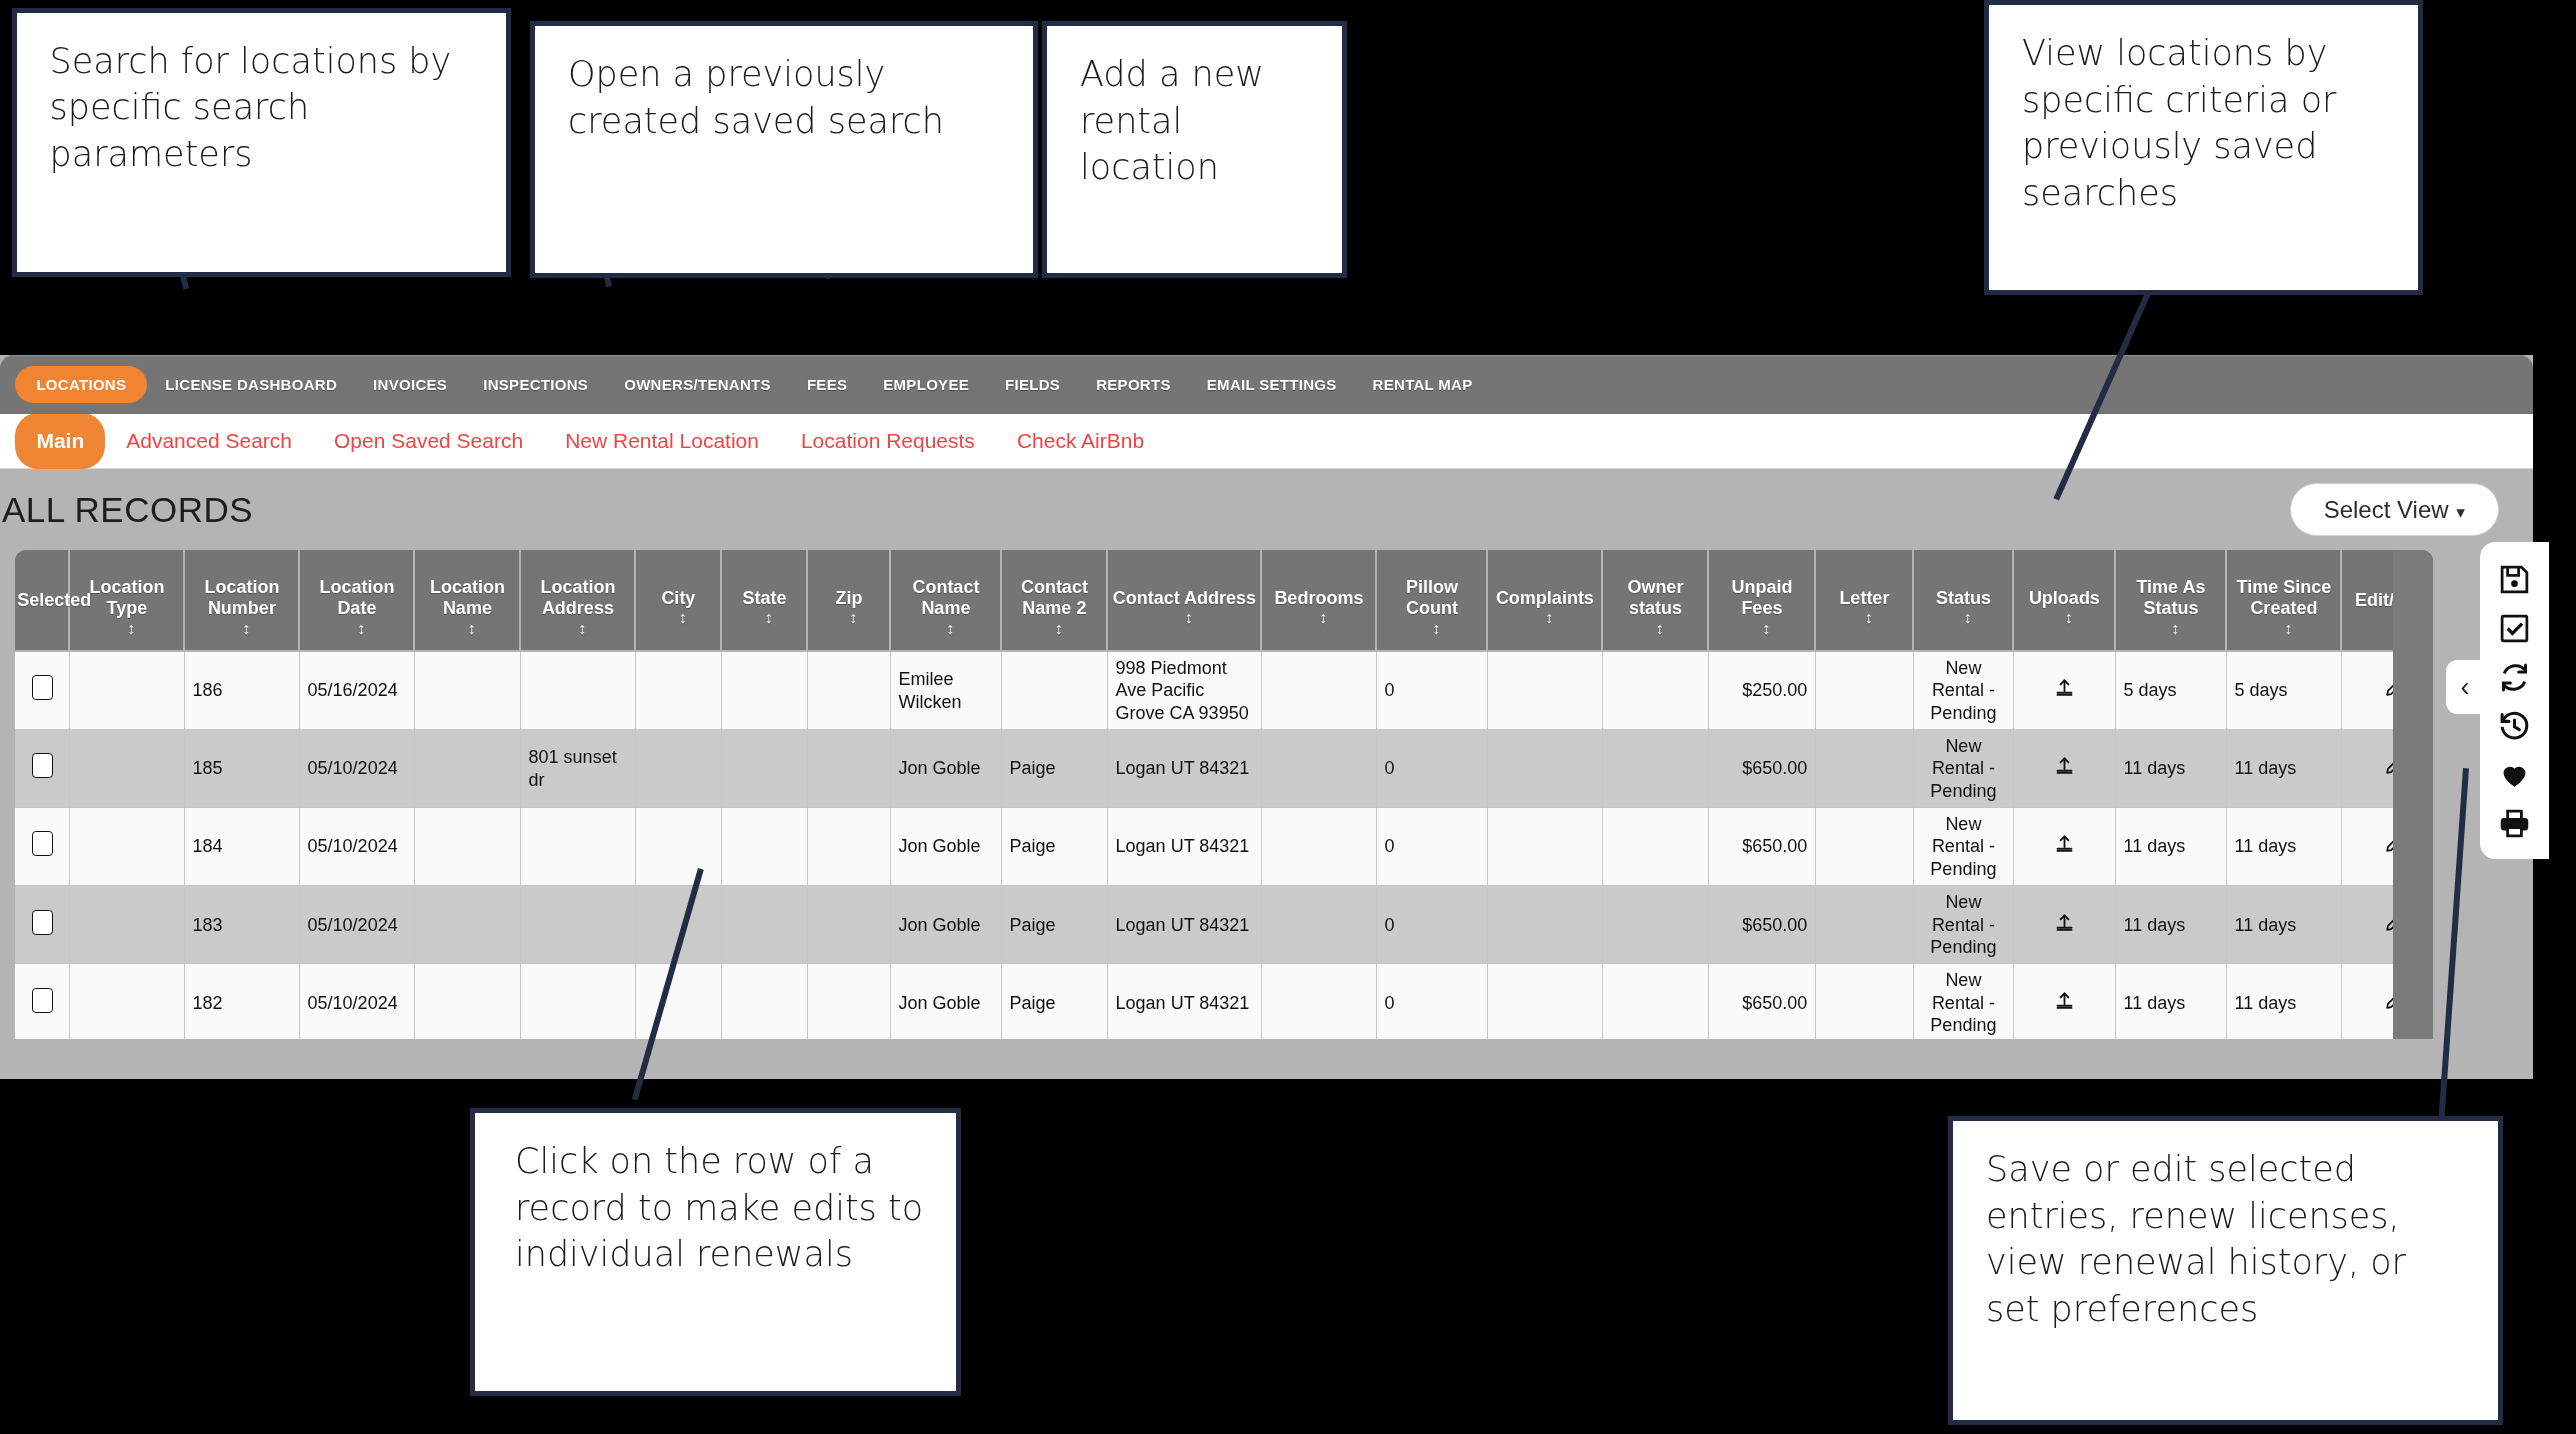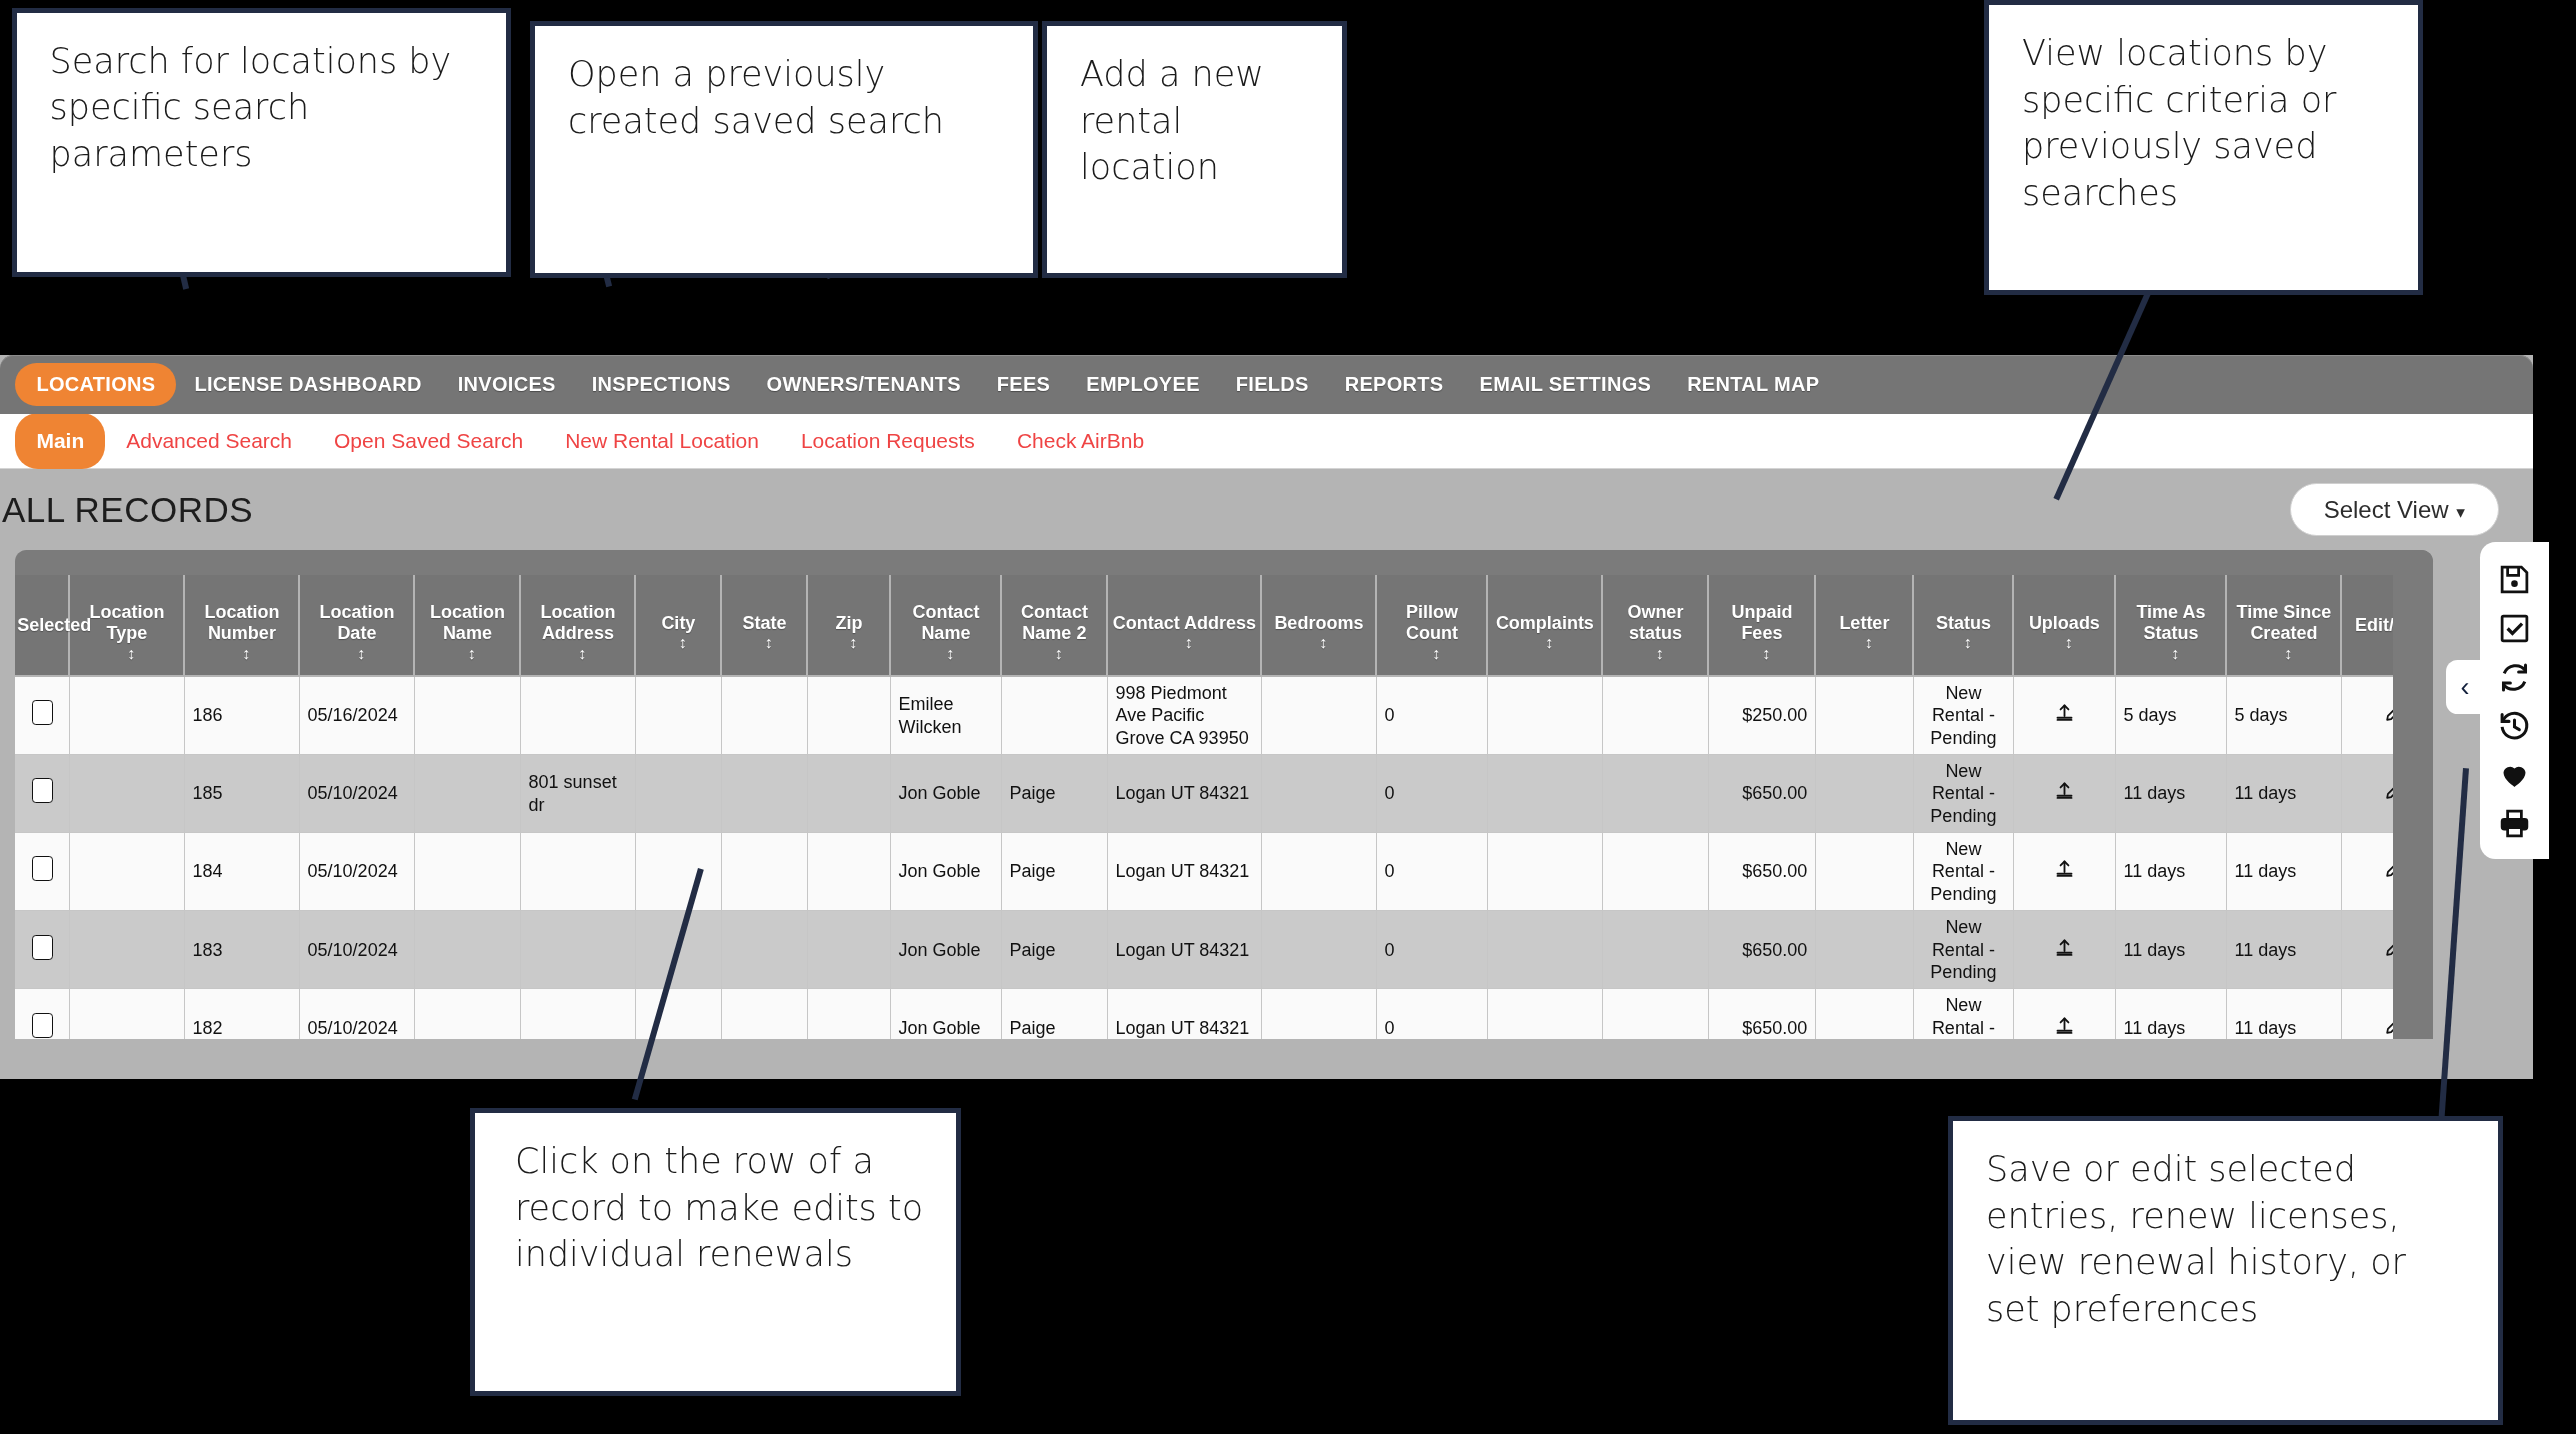--- a/index.html
+++ b/index.html
@@ -52,21 +52,21 @@
     background: #757575;
     border-top-left-radius: 13.4px;
     border-top-right-radius: 13.4px;
     display: flex;
     align-items: center;
     padding-left: 15.4px;
     box-shadow: inset 0 1px 0 #8d8d8d;
   }
   .topnav .item {
     color: #ffffff;
-    font-size: 20px;
+    font-size: 15px;
     font-weight: bold;
     letter-spacing: 0.3px;
     padding: 0 18px;
     white-space: nowrap;
     text-shadow: 0 1px 1px rgba(0,0,0,.35);
     cursor: pointer;
   }
   .topnav .item.active {
     background: #ef8433;
     color: #fff;
@@ -135,21 +135,20 @@
     background: #7b7b7b;
     border-top-left-radius: 11.5px;
     border-top-right-radius: 11.5px;
     overflow: hidden;
     height: 489px;
   }
   table.grid {
     border-collapse: collapse;
     width: 2418px;
     table-layout: fixed;
-    margin-top: 25px;
   }
   table.grid thead th {
     background: #757575;
     color: #ffffff;
     font-size: 18px;
     font-weight: bold;
     text-align: center;
     vertical-align: middle;
     height: 101px;
     border-left: 2.9px solid #b4b4b4;

